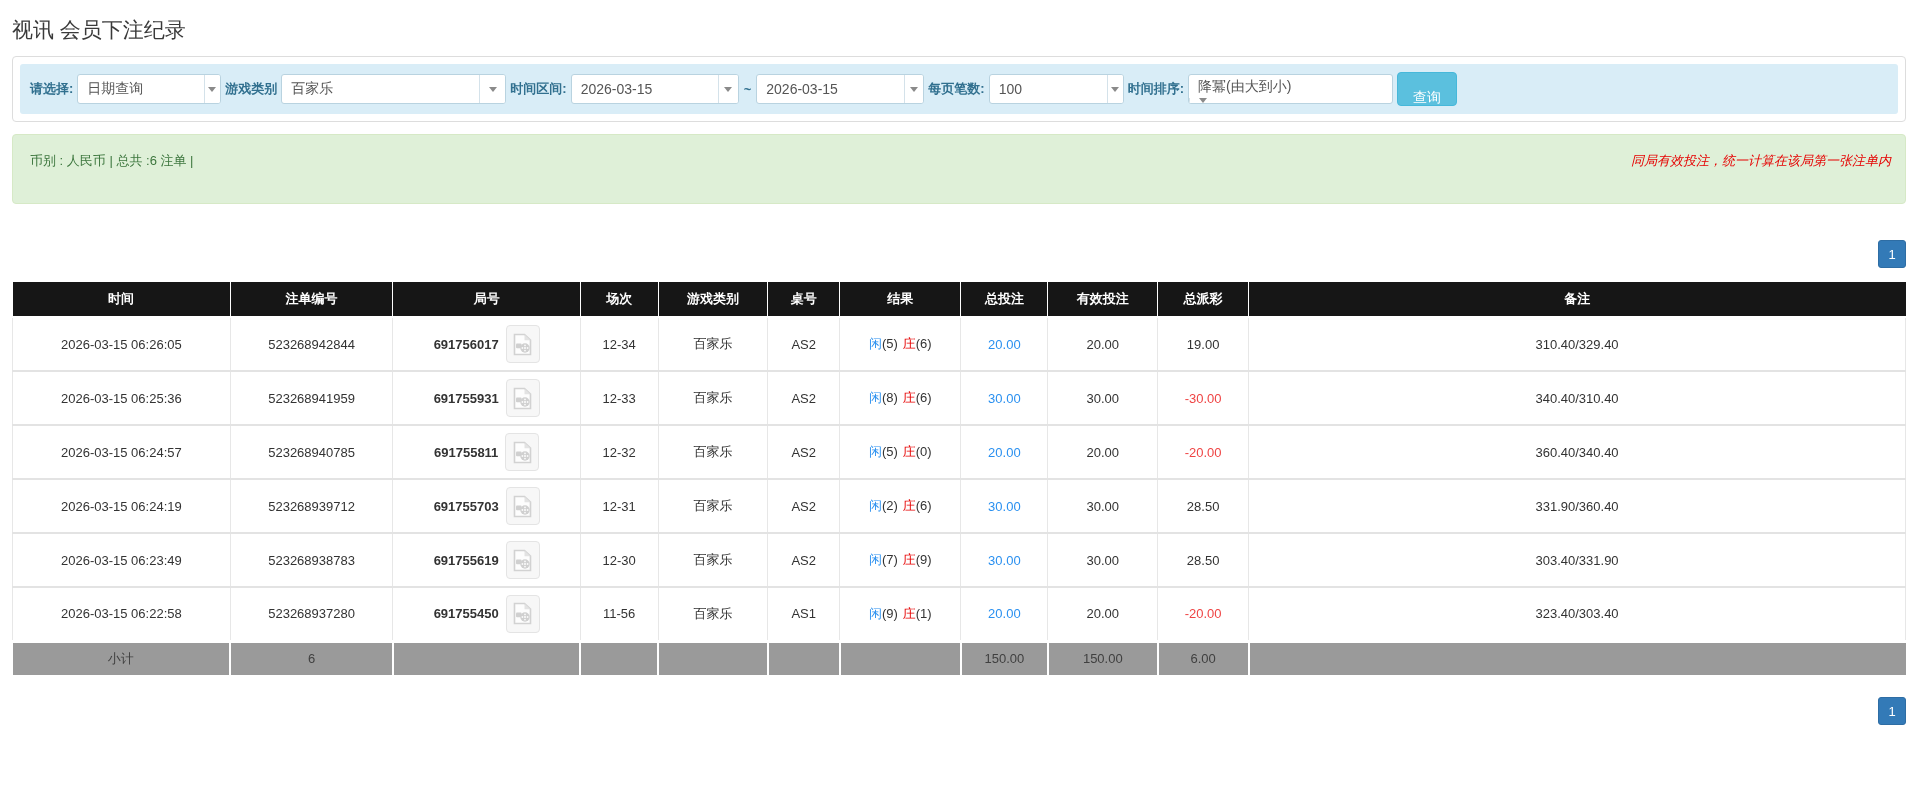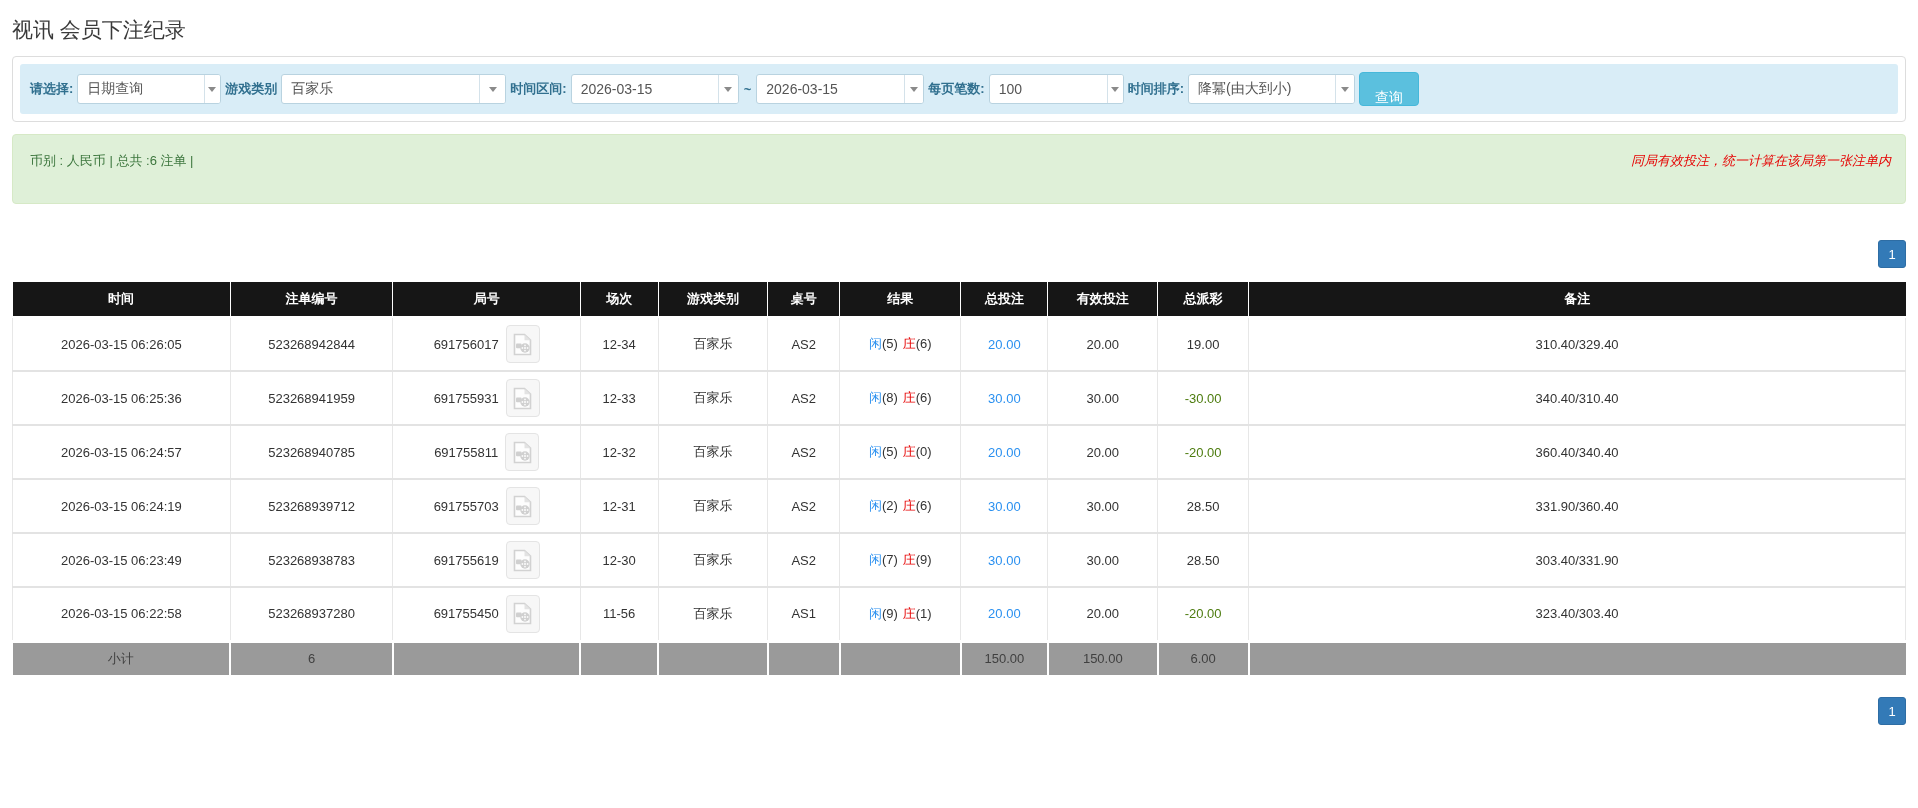--- a/index.html
+++ b/index.html
@@ -17,21 +17,21 @@
   .flabel { font-weight:bold; color:#31708f; font-size:13px; white-space:nowrap; }
   .tilde { color:#31708f; font-weight:bold; padding:0 1px; }
   .combo { display:inline-flex; align-items:stretch; background:#fff; border:1px solid #b9d3e0; border-radius:3px; height:30px; overflow:hidden; }
   .combo input { border:none; outline:none; padding:0 9px; font-size:14px; color:#555; background:transparent; flex:1 1 auto; min-width:0; font-family:inherit; }
   .combo .arrow-box { width:27px; border-left:1px solid #d4e2ea; display:flex; align-items:center; justify-content:center; background:#fff; cursor:pointer; }
   .tri-down { width:0; height:0; border-left:4px solid transparent; border-right:4px solid transparent; border-top:5px solid #8a8a8a; }
   .w-query  { width:144px;font-family:Liberation Mono, monospace; }
   .w-game   { width:225px; }
   .w-date   { width:168px; }
   .w-size   { width:135px; }
-  .w-sort   { width:167px; }
+  .w-sort   { width:205px;flex-direction:column; }
   .btn-search { background:#5bc0de; border:1px solid #46b8da; color:#fff; border-radius:4px; height:30px; padding:16px 15px; font-size:14px; cursor:pointer; font-family:inherit; }
 
   
   .info-bar { margin:12px 12px 0 12px; background:#dff0d8; border:1px solid #d6e9c6; border-radius:4px;
     padding:17px 14px 33px 17px; display:flex; justify-content:space-between; align-items:center; font-size:13px; }
   .info-left { color:#3c763d; }
   .info-right { color:#e60000;font-style:italic; }
 
   
   .pager-row { display:flex; justify-content:flex-end; margin:0 12px; }
@@ -41,23 +41,23 @@
     color:#fff; font-size:13px; display:flex; align-items:center; justify-content:center; cursor:pointer; font-family:inherit; }
 
   
   table.records { width:1894px; margin:0 12px; border-collapse:collapse; table-layout:fixed; text-align:center; font-size:13px; }
   thead th { background:#161616; color:#fff; font-weight:bold; height:35px; border-right:1px solid #fdfdfd; border-bottom:2px solid #fff; }
   thead th:last-child { border-right:none; }
   tbody td { height:54px; background:#fff; color:#333; border-right:1px solid #e7e7e7; border-bottom:2px solid #e3e3e3; border-left:1px solid #e7e7e7; }
   .c-blue { color:#2a90f0; }
   .c-red  { color:#e60000; }
   a.bet-link { color:#2a90f0; text-decoration:none; cursor:pointer; }
-  .neg { color:#4d7c0f; }
+  .neg { color:#ef4444; }
   .res-gap { display:inline-block; width:5px; }
-  .round-cell-inner { display:inline-flex; align-items:center; justify-content:space-between; gap:7px; }
+  .round-cell-inner { display:inline-flex; align-items:center; justify-content:space-between; gap:7px;font-weight:bold; }
   .round-btn { width:34px; height:38px; background:#f7f7f7; border:1px solid #e4e4e4; border-radius:4px;
     display:inline-flex; align-items:center; justify-content:center; cursor:pointer; padding:0; }
   tr.sumrow td { background:#9a9a9a; color:#404040; height:34px; border:none; border-right:2px solid #fff; border-top:3px solid #fff; }
   tr.sumrow td:last-child { border-right:none; }
 </style>
 </head>
 <body>
 
 <div class="page-title">视讯 会员下注纪录</div>
 

